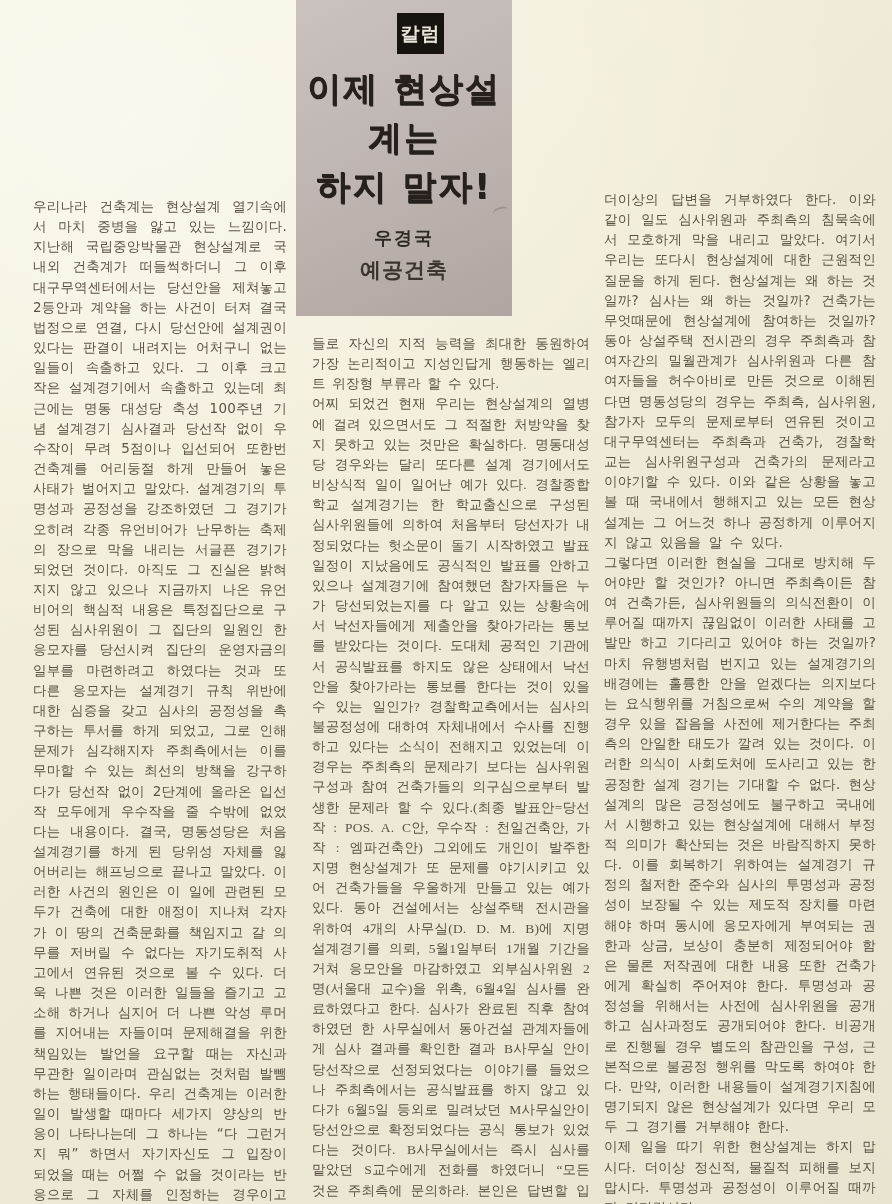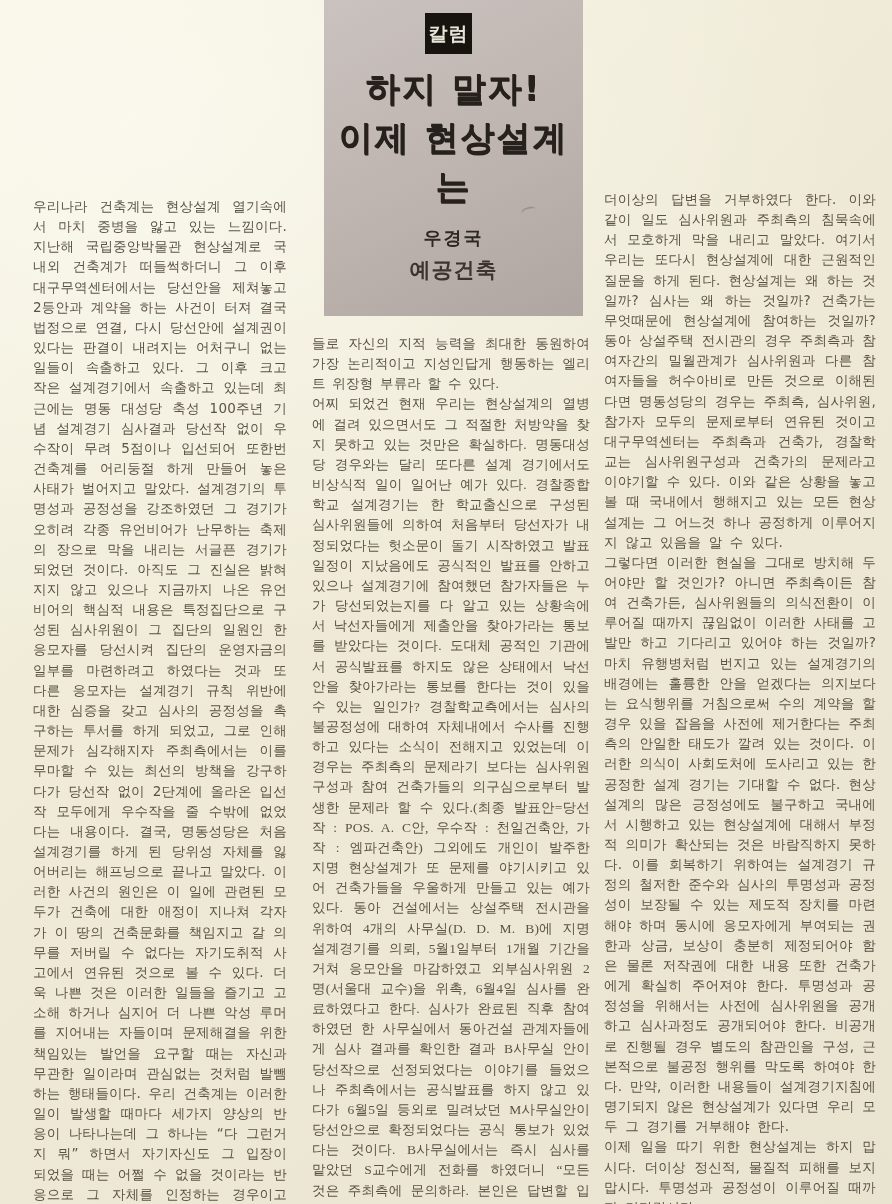--- a/index.html
+++ b/index.html
@@ -16,23 +16,23 @@
   .paper {
     position: absolute;
     inset: 0;
     background:
       radial-gradient(ellipse 1200px 900px at 15% 10%, rgba(255,255,248,0.55), rgba(255,255,248,0) 60%),
       linear-gradient(135deg, #f6f3e2 0%, #efead7 45%, #e9e4d0 100%);
   }
   
   .header-card {
     position: absolute;
-    left: 324px;
+    left: 296px;
     top: 0;
-    width: 259px;
+    width: 216px;
     height: 316px;
     background: linear-gradient(155deg, #cac2be 0%, #bdb4b0 55%, #afa6a2 100%);
   }
   .badge {
     position: absolute;
     left: 101px;
     top: 13px;
     width: 47px;
     height: 41px;
     background: #17130f;
@@ -120,22 +120,22 @@
 </head>
 <body>
 
 <div class="paper">
 
   <section class="header-card">
     <div class="badge">
       <span>칼럼</span>
     </div>
     <h1 class="title">
+      <span class="t-line">이제 현상설계는</span>
       <span class="t-line">하지 말자!</span>
-      <span class="t-line">이제 현상설계는</span>
     </h1>
     <div class="scratch"></div>
     <div class="author">우경국</div>
     <div class="firm">예공건축</div>
   </section>
 
   <section class="col" id="col-left">
     <p>우리나라 건축계는 현상설계 열기속에서 마치 중병을 앓고 있는 느낌이다. 지난해 국립중앙박물관 현상설계로 국내외 건축계가 떠들썩하더니 그 이후 대구무역센터에서는 당선안을 제쳐놓고 2등안과 계약을 하는 사건이 터져 결국 법정으로 연결, 다시 당선안에 설계권이 있다는 판결이 내려지는 어처구니 없는 일들이 속출하고 있다. 그 이후 크고 작은 설계경기에서 속출하고 있는데 최근에는 명동 대성당 축성 100주년 기념 설계경기 심사결과 당선작 없이 우수작이 무려 5점이나 입선되어 또한번 건축계를 어리둥절 하게 만들어 놓은 사태가 벌어지고 말았다. 설계경기의 투명성과 공정성을 강조하였던 그 경기가 오히려 각종 유언비어가 난무하는 축제의 장으로 막을 내리는 서글픈 경기가 되었던 것이다. 아직도 그 진실은 밝혀지지 않고 있으나 지금까지 나온 유언비어의 핵심적 내용은 특정집단으로 구성된 심사위원이 그 집단의 일원인 한 응모자를 당선시켜 집단의 운영자금의 일부를 마련하려고 하였다는 것과 또 다른 응모자는 설계경기 규칙 위반에 대한 심증을 갖고 심사의 공정성을 촉구하는 투서를 하게 되었고, 그로 인해 문제가 심각해지자 주최측에서는 이를 무마할 수 있는 최선의 방책을 강구하다가 당선작 없이 2단계에 올라온 입선작 모두에게 우수작을 줄 수밖에 없었다는 내용이다. 결국, 명동성당은 처음 설계경기를 하게 된 당위성 자체를 잃어버리는 해프닝으로 끝나고 말았다. 이러한 사건의 원인은 이 일에 관련된 모두가 건축에 대한 애정이 지나쳐 각자가 이 땅의 건축문화를 책임지고 갈 의무를 저버릴 수 없다는 자기도취적 사고에서 연유된 것으로 볼 수 있다. 더욱 나쁜 것은 이러한 일들을 즐기고 고소해 하거나 심지어 더 나쁜 악성 루머를 지어내는 자들이며 문제해결을 위한 책임있는 발언을 요구할 때는 자신과 무관한 일이라며 관심없는 것처럼 발뺌하는 행태들이다. 우리 건축계는 이러한 일이 발생할 때마다 세가지 양상의 반응이 나타나는데 그 하나는 “다 그런거지 뭐” 하면서 자기자신도 그 입장이 되었을 때는 어쩔 수 없을 것이라는 반응으로 그 자체를 인정하는 경우이고 또다른 경우는 모든 일이 자신의 일처럼 건강한 건축문화를 위해 직접적으로 개입하려는 정의구현파이고 세번째는 대안없이 씹어대기만 하는 부류들이다. 이 부류는 자신에게 유리할 때는 칭찬하고 불리할 때는 씹어대는 기회주의자</p>
   </section>
 

